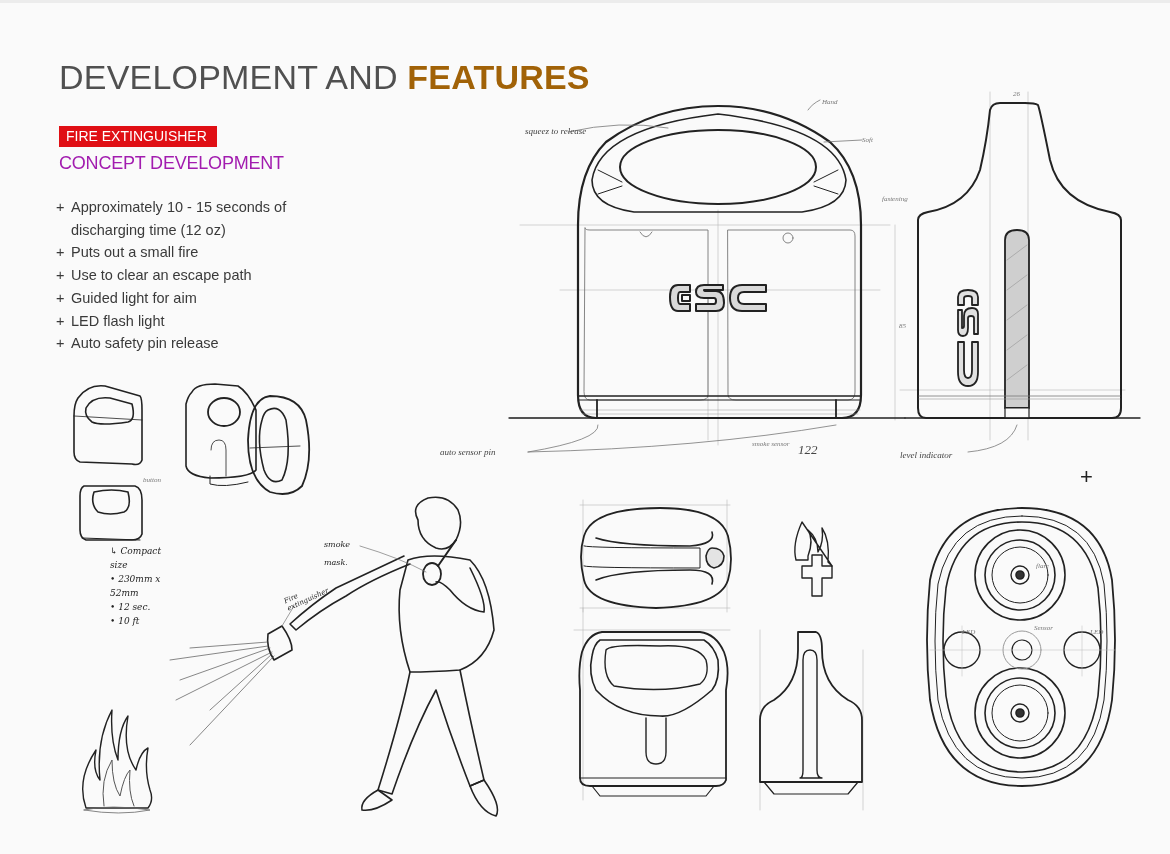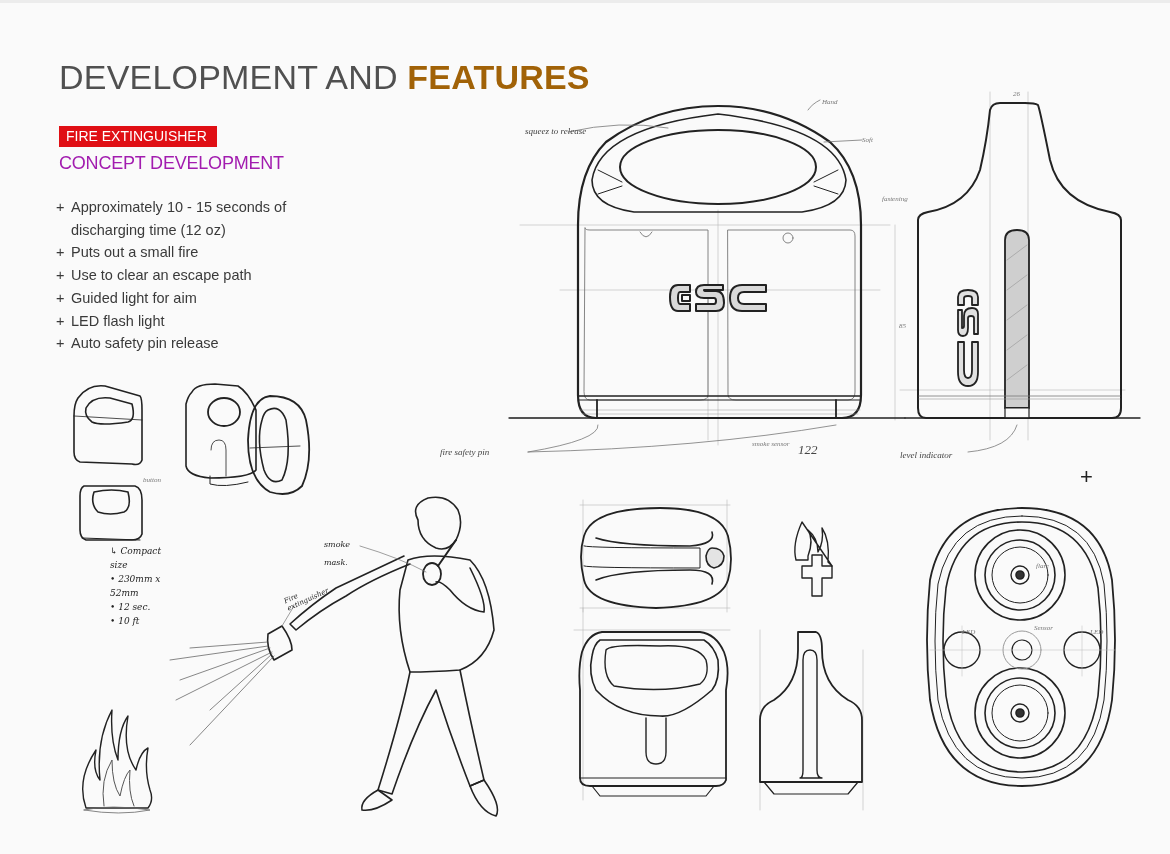--- a/index.html
+++ b/index.html
@@ -259,21 +259,21 @@
     </g>
   </g>
 </svg>
 
 <span class="anno" style="left:481px;top:126px;margin-left:44px;">squeez to release</span>
 <span class="anno tiny" style="left:822px;top:98px;">Hand</span>
 <span class="anno tiny" style="left:862px;top:136px;">Soft</span>
 <span class="anno tiny" style="left:882px;top:195px;">fastening</span>
 <span class="anno tiny" style="left:1013px;top:90px;">26</span>
 <span class="anno tiny" style="left:899px;top:322px;">85</span>
-<span class="anno" style="left:440px;top:447px;">fire safety pin</span>
+<span class="anno" style="left:440px;top:447px;">auto sensor pin</span>
 <span class="anno tiny" style="left:752px;top:440px;">smoke sensor</span>
 <span class="anno" style="left:798px;top:442px;font-size:13px;">122</span>
 <span class="anno" style="left:900px;top:450px;">level indicator</span>
 <span class="anno tiny" style="left:143px;top:476px;">button</span>
 <span class="anno hand" style="left:110px;top:544px;">↳ Compact
   size
  • 230mm x
   52mm
  • 12 sec.
  • 10 ft</span>

